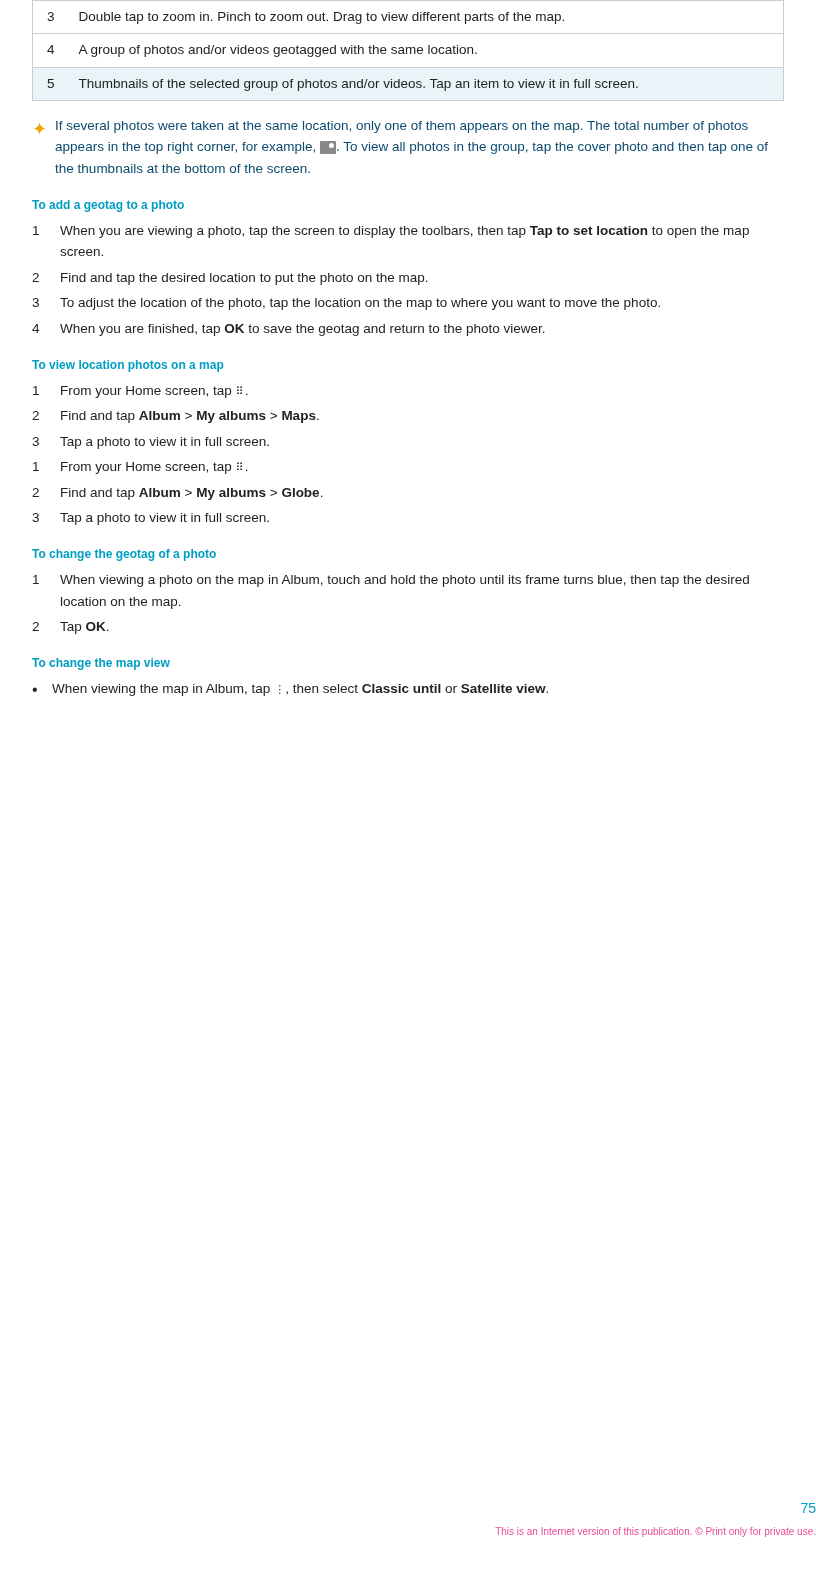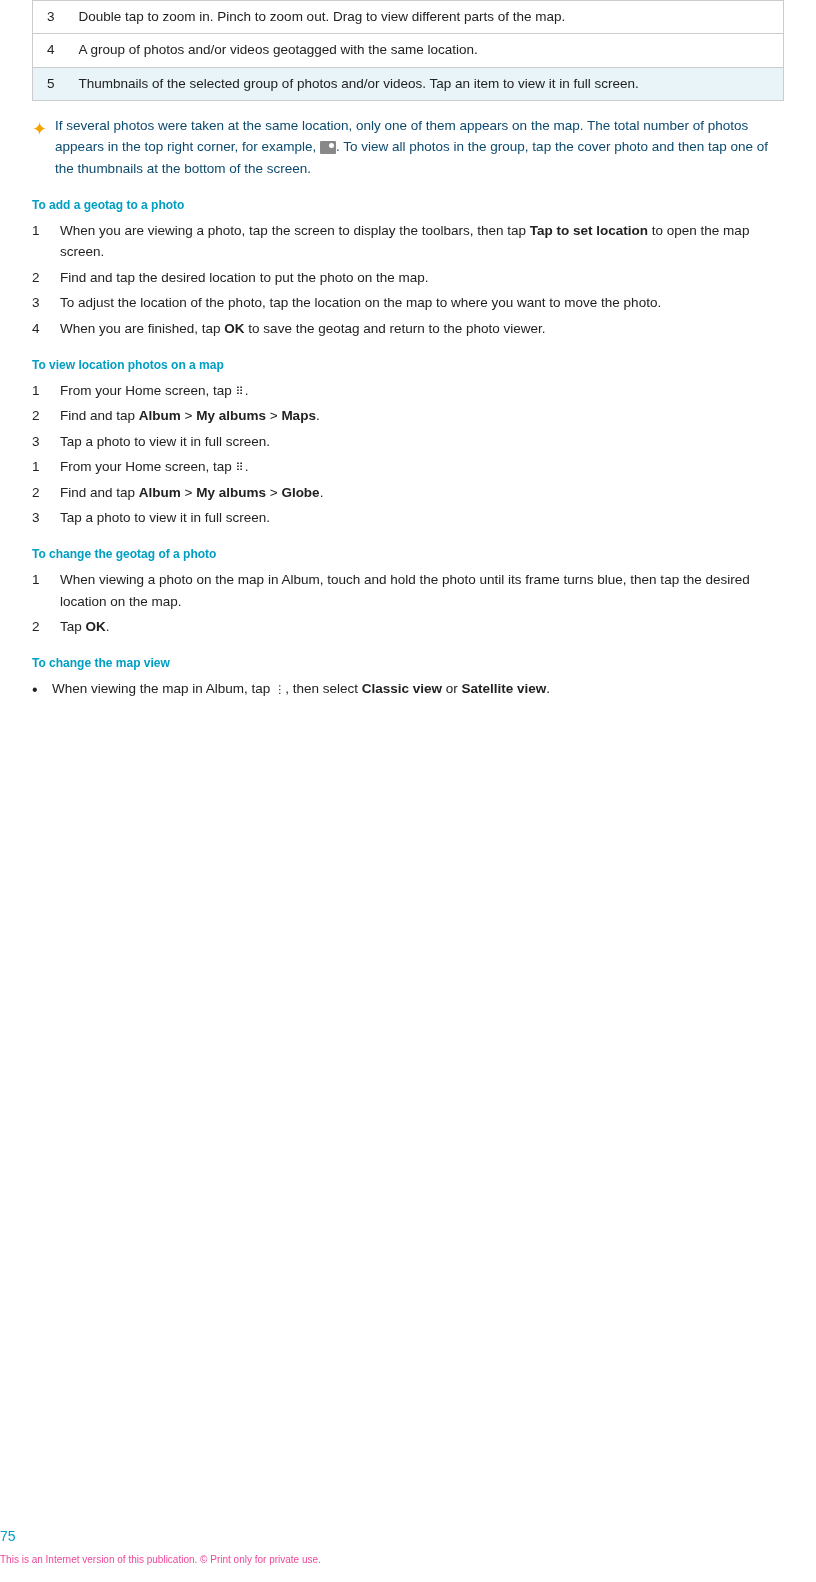--- a/index.html
+++ b/index.html
@@ -128,24 +128,24 @@
 
     .menu-icon {
       display: inline-block;
       font-size: 11px;
       color: #222;
     }
 
     
     .page-footer {
       position: absolute;
-      bottom: 16px;
+      bottom: 44px;
       left: 0;
       right: 0;
-      text-align: left;
+      text-align: right;
       margin-top: 20px;
     }
     .page-number {
       color: #009ec3;
       font-size: 14px;
       display: block;
       margin-bottom: 6px;
     }
     .footer-note {
       font-size: 10px;
@@ -258,21 +258,21 @@
         </li>
         <li>
           <span class="num">2</span>
           <span class="list-text">Tap <b>OK</b>.</span>
         </li>
       </ul>
       <div class="section-heading">To change the map view</div>
       <ul class="bullet-list">
         <li>
           <span class="bullet-char">•</span>
-          <span class="list-text">When viewing the map in Album, tap <span class="menu-icon">⋮</span>, then select <b>Classic view</b> or <b>Satellite view</b>.</span>
+          <span class="list-text">When viewing the map in Album, tap <span class="menu-icon">⋮</span>, then select <b>Classic until</b> or <b>Satellite view</b>.</span>
         </li>
       </ul>
     </div>
 
 </div>
 
 <div class="page-footer">
   <span class="page-number">75</span>
   <span class="footer-note">This is an Internet version of this publication. © Print only for private use.</span>
 </div>

